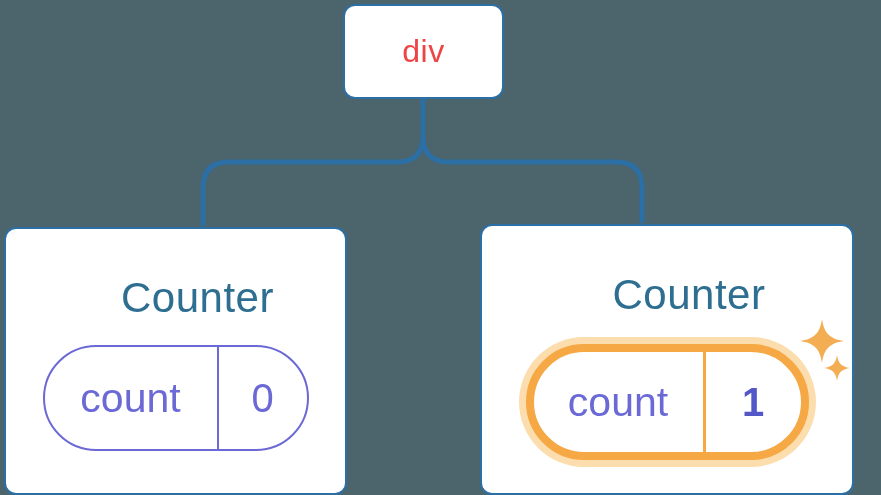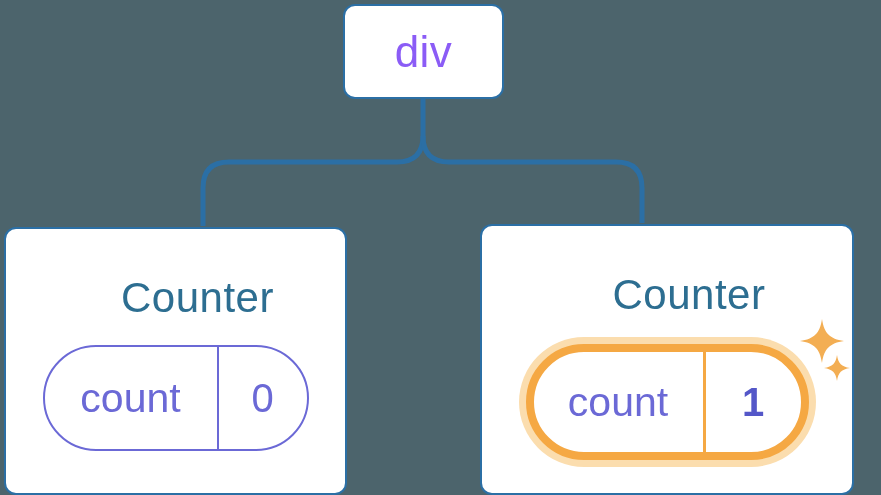--- a/index.html
+++ b/index.html
@@ -26,22 +26,22 @@
     left: 343px; top: 4px;
     width: 161px; height: 95px;
     background: #ffffff;
     border: 2.5px solid #2b6fa5;
     border-radius: 12px;
     display: flex;
     align-items: center;
     justify-content: center;
   }
   .root-node .label {
-    color: #8b5cf6;
-    font-size: 44px;
+    color: #ef4444;
+    font-size: 32px;
     font-weight: 500;
     letter-spacing: 0.5px;
   }
   .card {
     position: absolute;
     background: #ffffff;
     border: 2.5px solid #2b6fa5;
     border-radius: 12px;
     display: flex;
     flex-direction: column;

